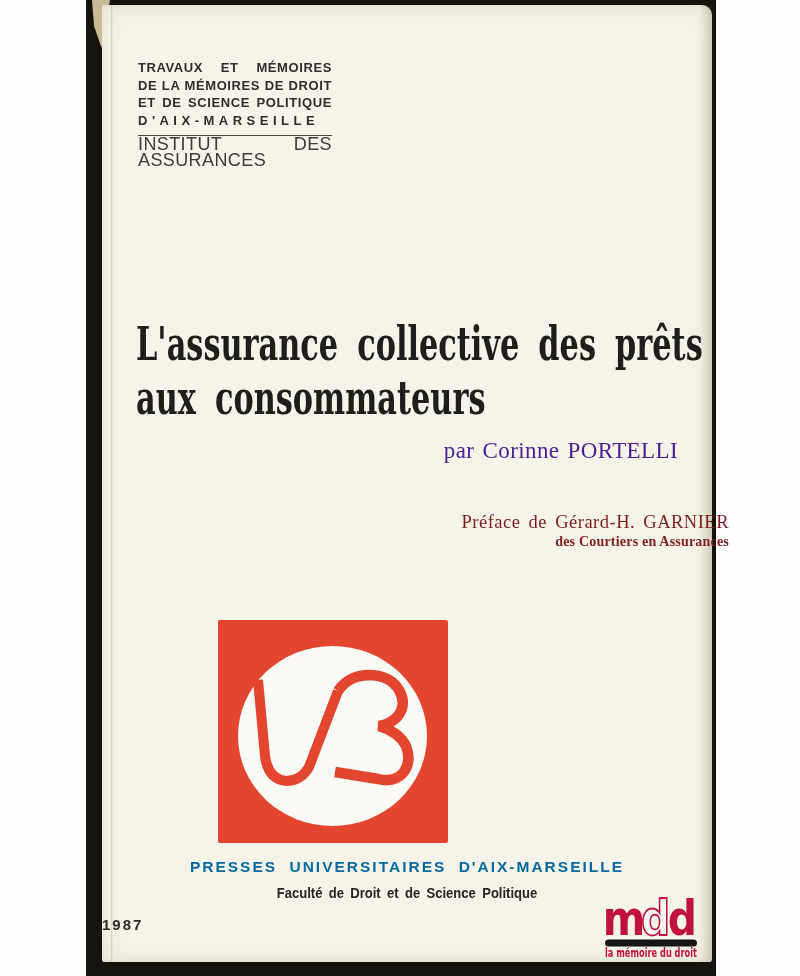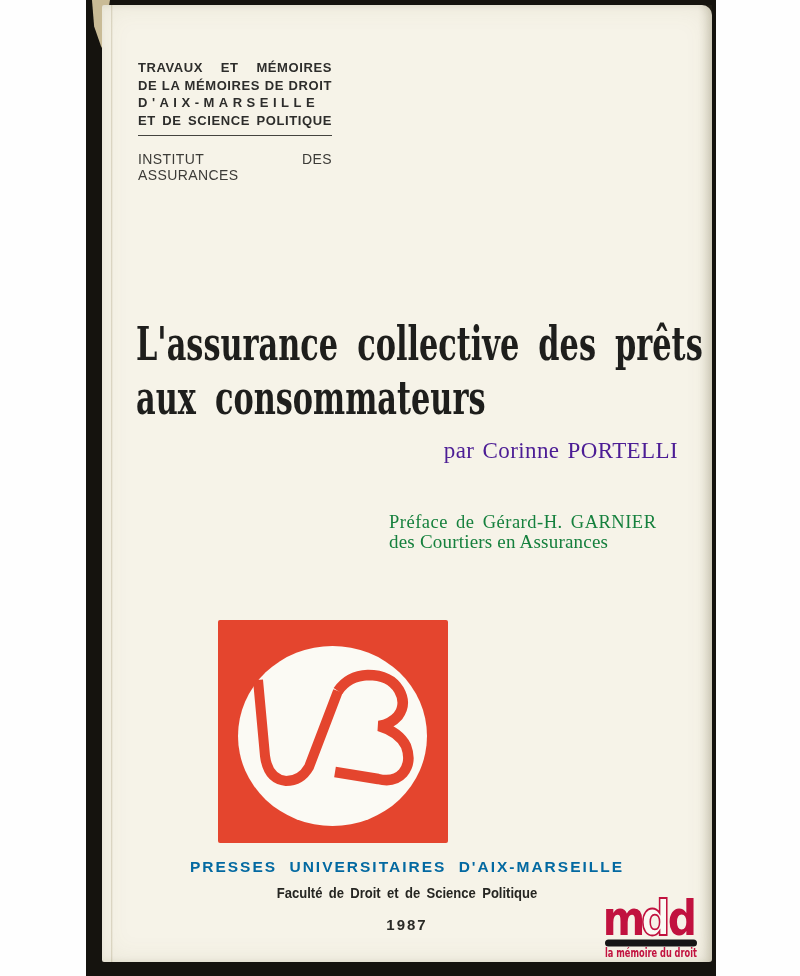--- a/index.html
+++ b/index.html
@@ -14,68 +14,68 @@
          box-shadow:inset 0 0 28px rgba(120,105,60,.10), inset -3px 0 6px rgba(90,80,50,.12);}
   .cover .crease{position:absolute;left:9px;top:0;width:2px;height:100%;
                  background:linear-gradient(to right,rgba(130,115,70,.28),rgba(130,115,70,0));}
   .cover .right-shade{position:absolute;right:0;top:0;width:14px;height:100%;
                  background:linear-gradient(to left,rgba(95,85,50,.14),rgba(95,85,50,0));}
   
   .masthead{position:absolute;left:36px;top:54px;width:194px;color:#2d2d2b;}
   .masthead .mline{font-size:13px;font-weight:bold;line-height:17.6px;letter-spacing:.6px;
                    text-align:justify;text-align-last:justify;}
   .masthead .mline.spread{letter-spacing:4.5px;}
-  .masthead .institute{margin-top:6px;padding-top:15px;border-top:1.6px solid #45443f;
-                   font-size:14px;font-weight:400;color:#3c3b37;line-height:16px;
+  .masthead .institute{margin-top:6px;padding-top:0;border-top:1.6px solid #45443f;
+                   font-size:18px;font-weight:400;color:#3c3b37;line-height:16px;
                    text-align:justify;text-align-last:justify;letter-spacing:.4px;}
   
   .title-line{position:absolute;left:34px;color:#1e1e1c;white-space:nowrap;
               font-family:"DejaVu Serif",serif;font-weight:bold;font-size:46px;
               word-spacing:.28em;transform:scaleX(.66);transform-origin:left top;}
   .title-line.l1{top:312px;}
   .title-line.l2{top:366px;}
   
   .author{position:absolute;right:34px;top:433px;font-family:"Liberation Serif",serif;
           font-size:23px;color:#4c1d95;letter-spacing:.4px;word-spacing:2px;white-space:nowrap;}
-  .preface{position:absolute;left:287px;top:505px;width:340px;text-align:left;
-           color:#15803d;font-family:"Liberation Serif",serif;}
+  .preface{position:absolute;left:287px;top:505px;width:340px;text-align:right;
+           color:#7f1d1d;font-family:"Liberation Serif",serif;}
   .preface .p1{font-size:18.5px;line-height:24px;letter-spacing:.5px;word-spacing:3px;white-space:nowrap;}
   .preface .p2{font-size:15px;line-height:17px;letter-spacing:.2px;white-space:nowrap;}
-  .preface .p3{font-size:19px;line-height:16px;letter-spacing:.2px;white-space:nowrap;}
+  .preface .p3{font-size:14px;line-height:16px;letter-spacing:.2px;white-space:nowrap;font-weight:bold;}
   
   .puam-logo{position:absolute;left:116px;top:615px;width:230px;height:223px;}
   
   .publisher-name{position:absolute;left:0;top:853px;width:100%;text-align:center;
            font-size:15.5px;font-weight:bold;color:#0369a1;letter-spacing:2px;word-spacing:6px;
            line-height:18px;white-space:nowrap;}
   .faculty-line{position:absolute;left:0;top:879px;width:100%;text-align:center;
            font-size:14.5px;font-weight:bold;color:#262622;word-spacing:3px;line-height:18px;
            transform:scaleX(.9);transform-origin:center top;white-space:nowrap;}
-  .year-line{position:absolute;left:0;top:911px;width:100%;text-align:center;
+  .year-line{position:absolute;left:0;top:911px;width:100%;
            font-size:15px;font-weight:bold;color:#2a2a26;letter-spacing:2px;line-height:18px;}
   
   .mdd{position:absolute;left:500px;top:880px;width:110px;height:80px;}
 </style>
 </head>
 <body>
 
 <div class="canvas">
 
   <div class="book">
     <div class="page-wedge"></div>
 
     <div class="cover">
       <div class="crease"></div>
       <div class="right-shade"></div>
 
       <div class="masthead">
         <div class="mline">TRAVAUX ET MÉMOIRES</div>
         <div class="mline">DE LA MÉMOIRES DE DROIT</div>
+        <div class="mline">ET DE SCIENCE POLITIQUE</div>
         <div class="mline spread">D'AIX-MARSEILLE</div>
-        <div class="mline">ET DE SCIENCE POLITIQUE</div>
         <div class="institute">INSTITUT DES ASSURANCES</div>
       </div>
 
       <div class="title-line l1">L'assurance collective des prêts</div>
       <div class="title-line l2">aux consommateurs</div>
 
       <div class="author">par Corinne PORTELLI</div>
 
       <div class="preface">
         <div class="p1">Préface de Gérard-H. GARNIER</div>

